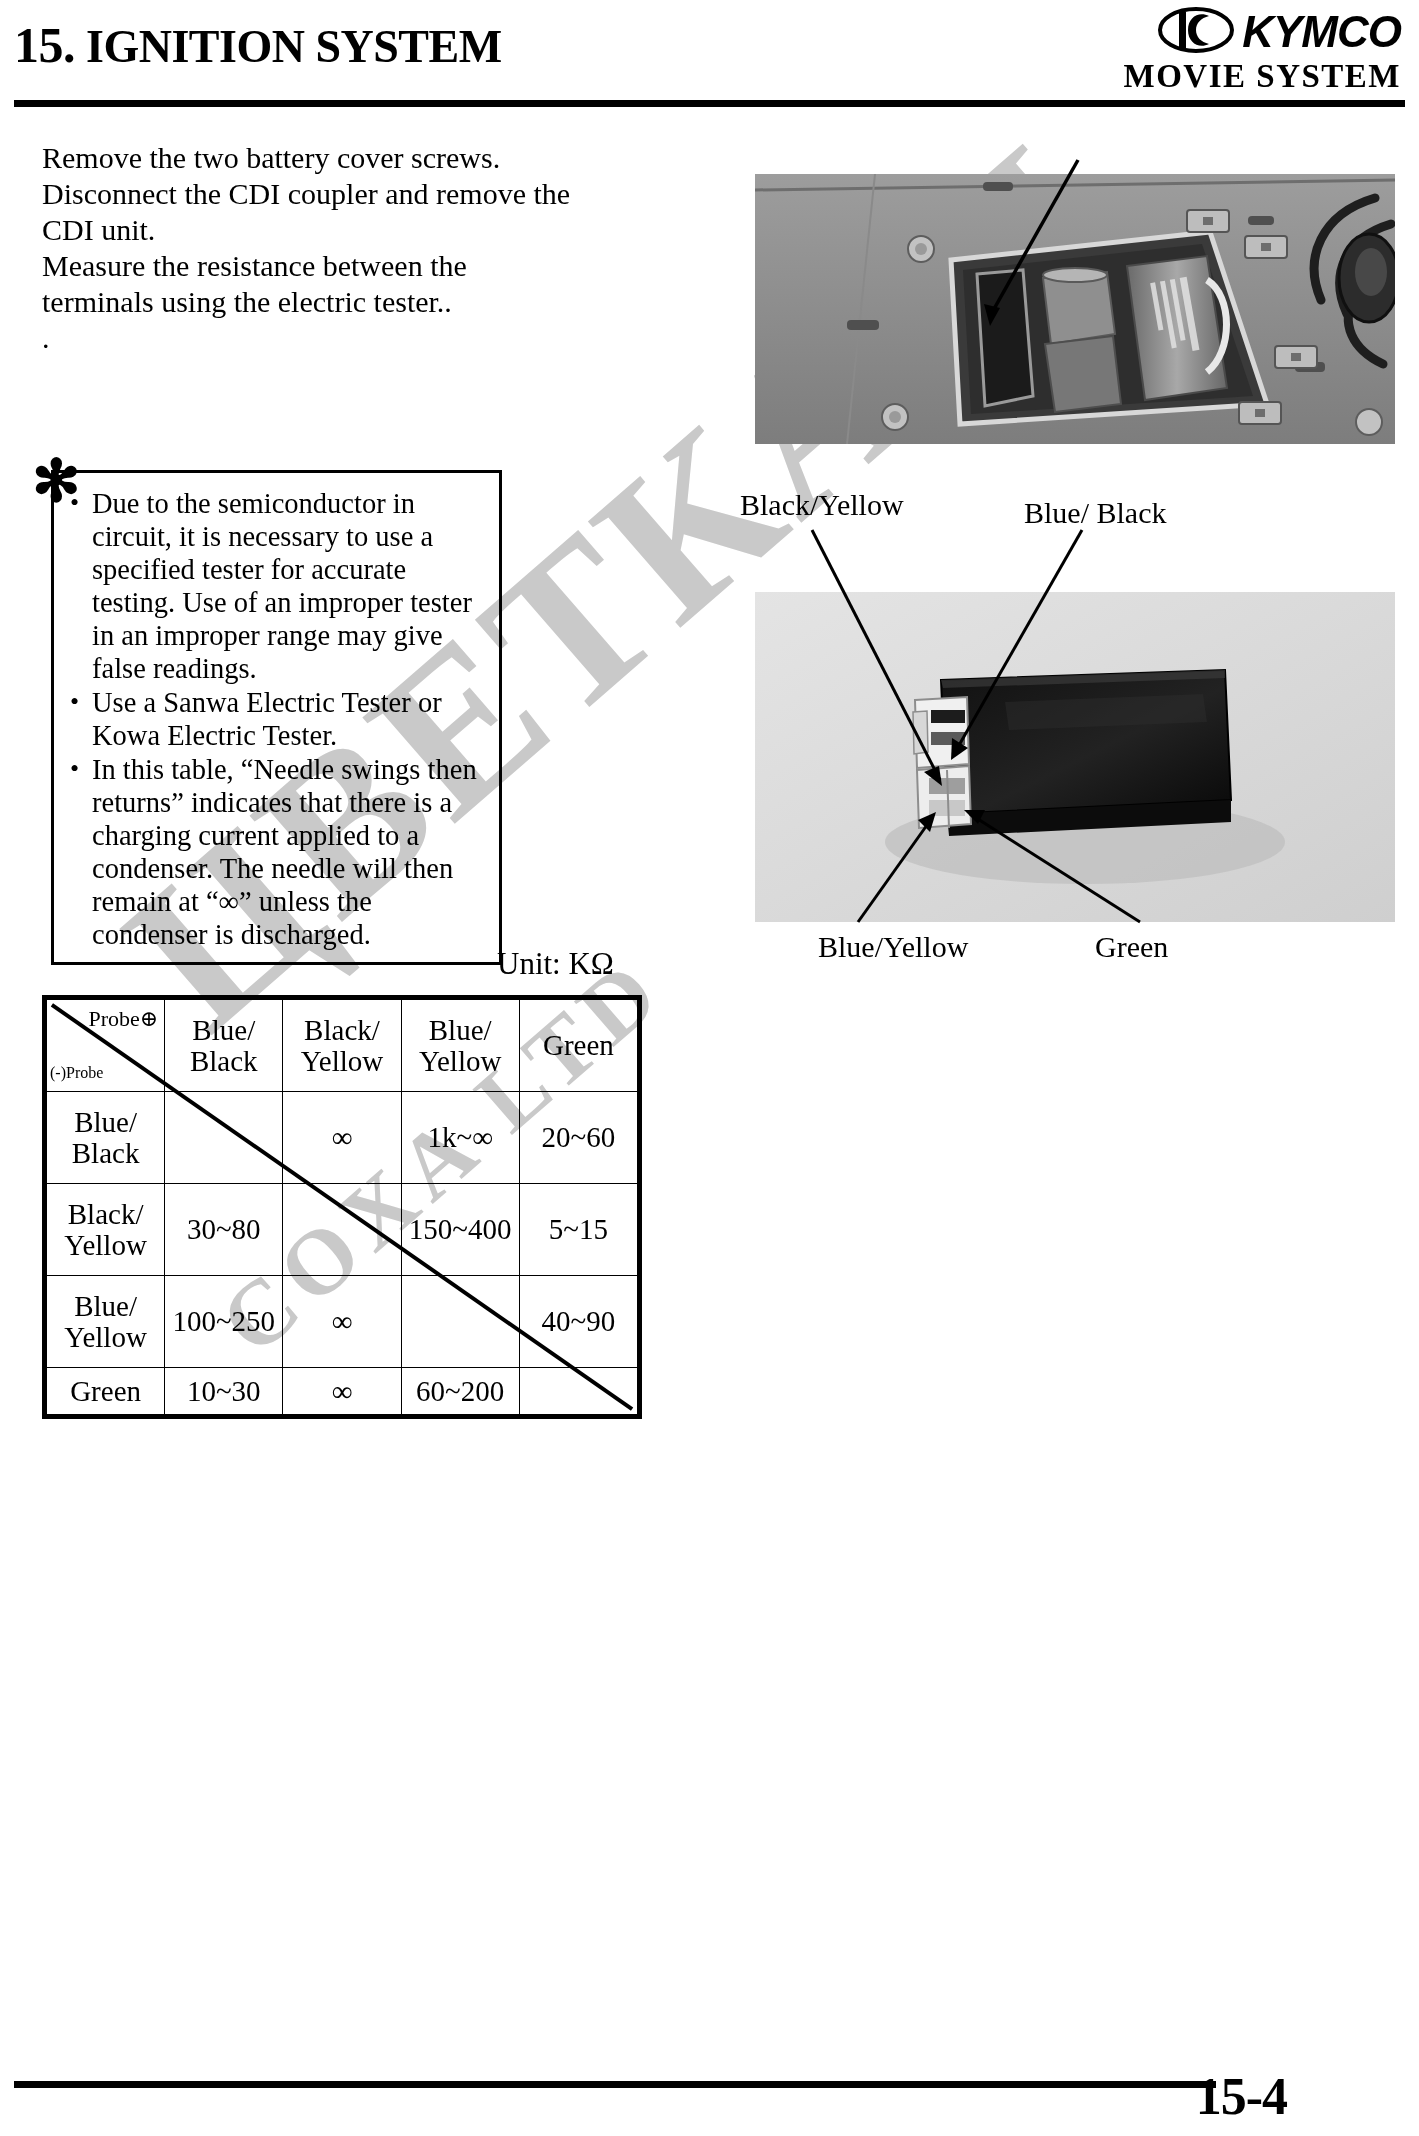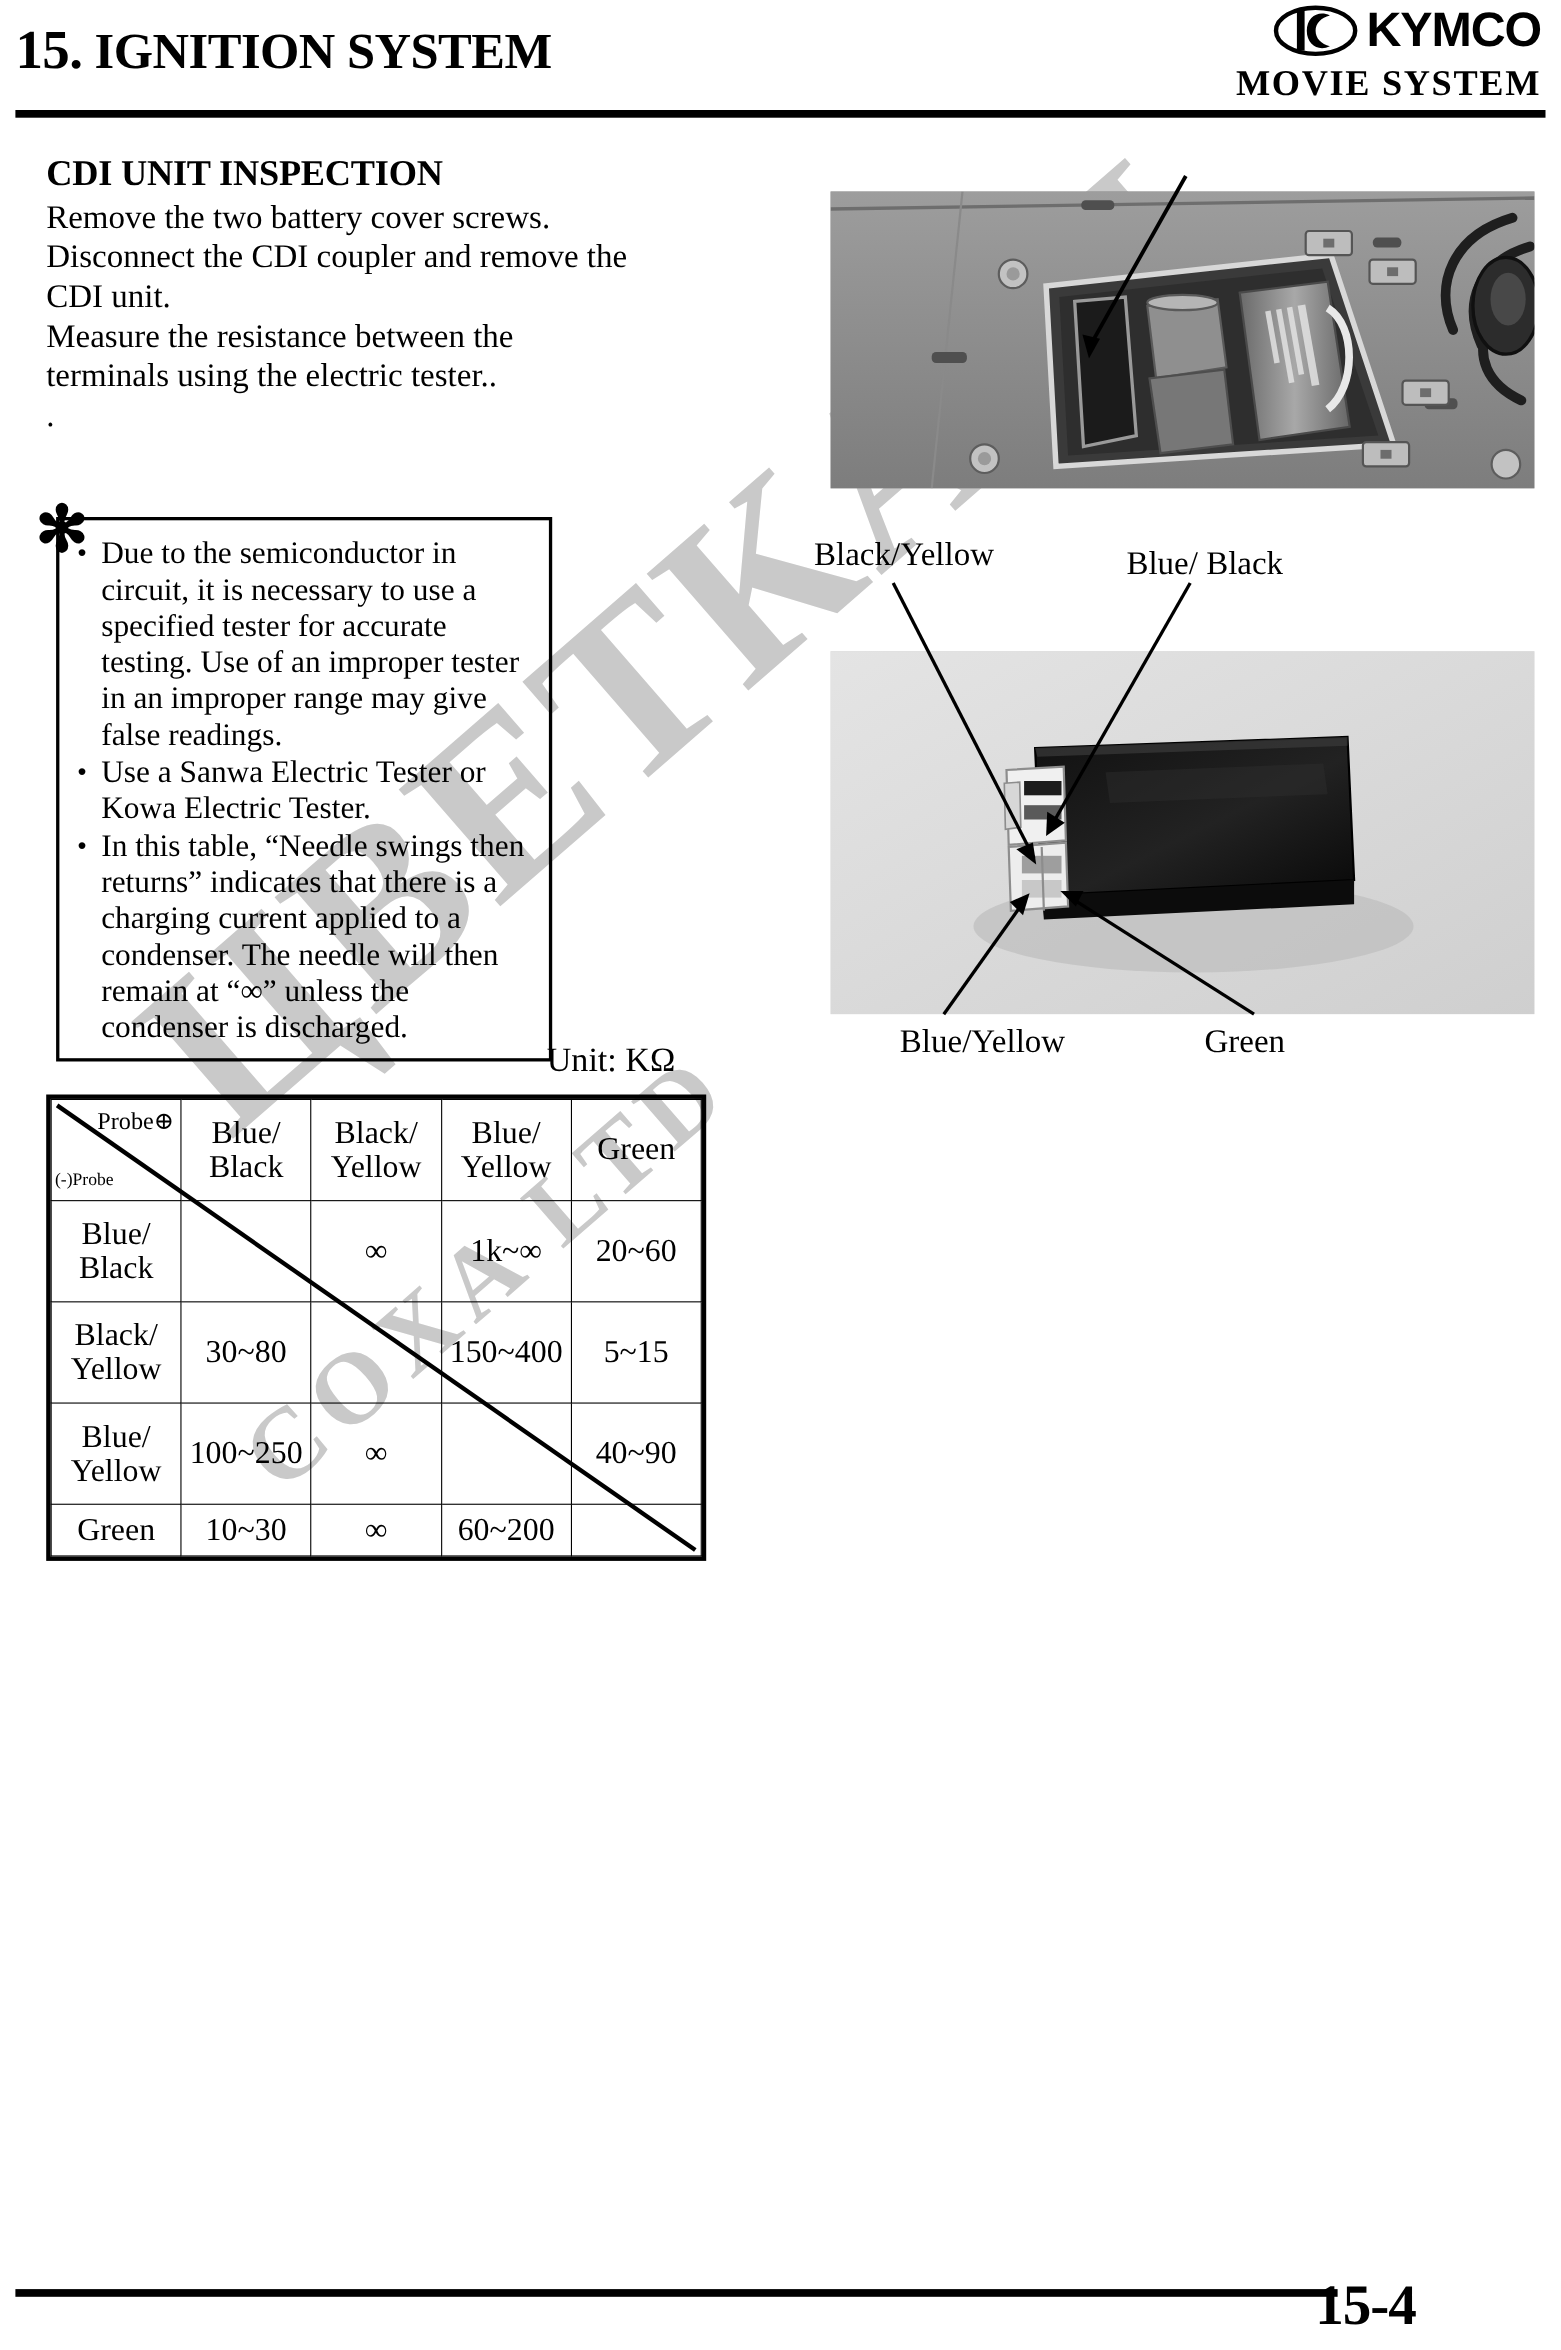--- a/index.html
+++ b/index.html
@@ -27,21 +27,21 @@
   }
 
   
   #header{position:absolute;left:0;top:0;width:1419px;height:108px;z-index:4;}
   #chapter-title{
     position:absolute;left:14px;top:16px;white-space:nowrap;
     font-weight:bold;font-size:46px;letter-spacing:-0.5px;
   }
   #chapter-title .num{font-size:50px;}
   #brand-block{position:absolute;right:18px;top:2px;text-align:right;}
-  #kymco-logo{display:flex;align-items:center;justify-content:flex-end;height:52px;}
+  #kymco-logo{display:flex;align-items:flex-end;justify-content:flex-end;height:52px;font-style:italic;}
   #kymco-mark{width:78px;height:48px;margin-right:7px;}
   #kymco-word{
     font-family:"Liberation Sans","DejaVu Sans",sans-serif;
     font-weight:bold;font-size:44px;letter-spacing:-1px;line-height:44px;
   }
   #model-line{
     font-weight:bold;font-size:33px;letter-spacing:1.5px;margin-top:4px;
     white-space:nowrap;
   }
   #header-rule{
@@ -143,21 +143,20 @@
       </svg>
       <div id="kymco-word">KYMCO</div>
     </div>
     <div id="model-line">MOVIE SYSTEM</div>
   </div>
 
   <div id="header-rule"></div>
 </div>
 
 <div id="left-col">
-  <div id="section-heading">CDI UNIT INSPECTION</div>
   <div class="body-line">Remove the two battery cover screws.</div>
   <div class="body-line">Disconnect the CDI coupler and remove the</div>
   <div class="body-line">CDI unit.</div>
   <div class="body-line">Measure the resistance between the</div>
   <div class="body-line">terminals using the electric tester..</div>
   <div id="trailing-dot">.</div>
 </div>
 
 <div id="note-wrap">
   <div id="note-asterisk">✻</div>

